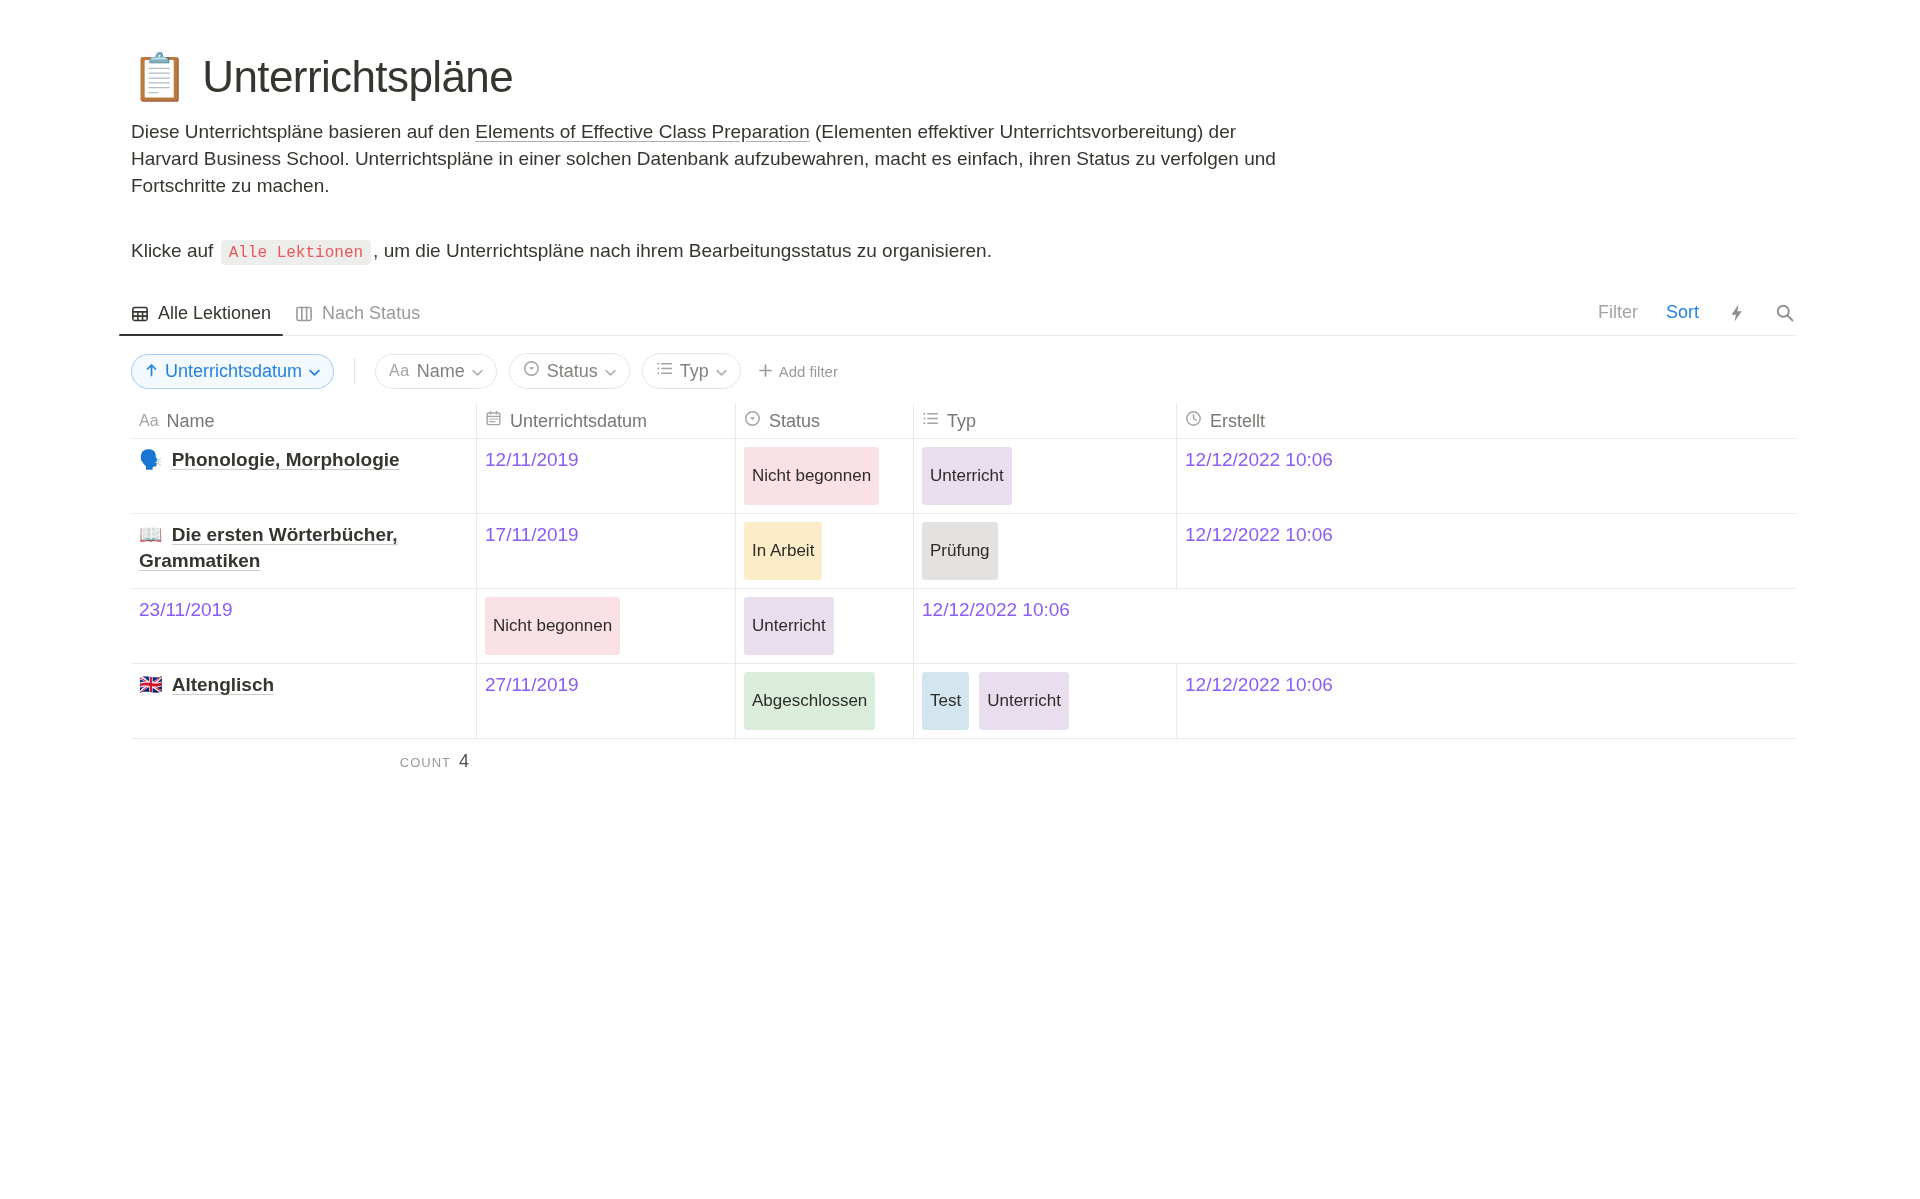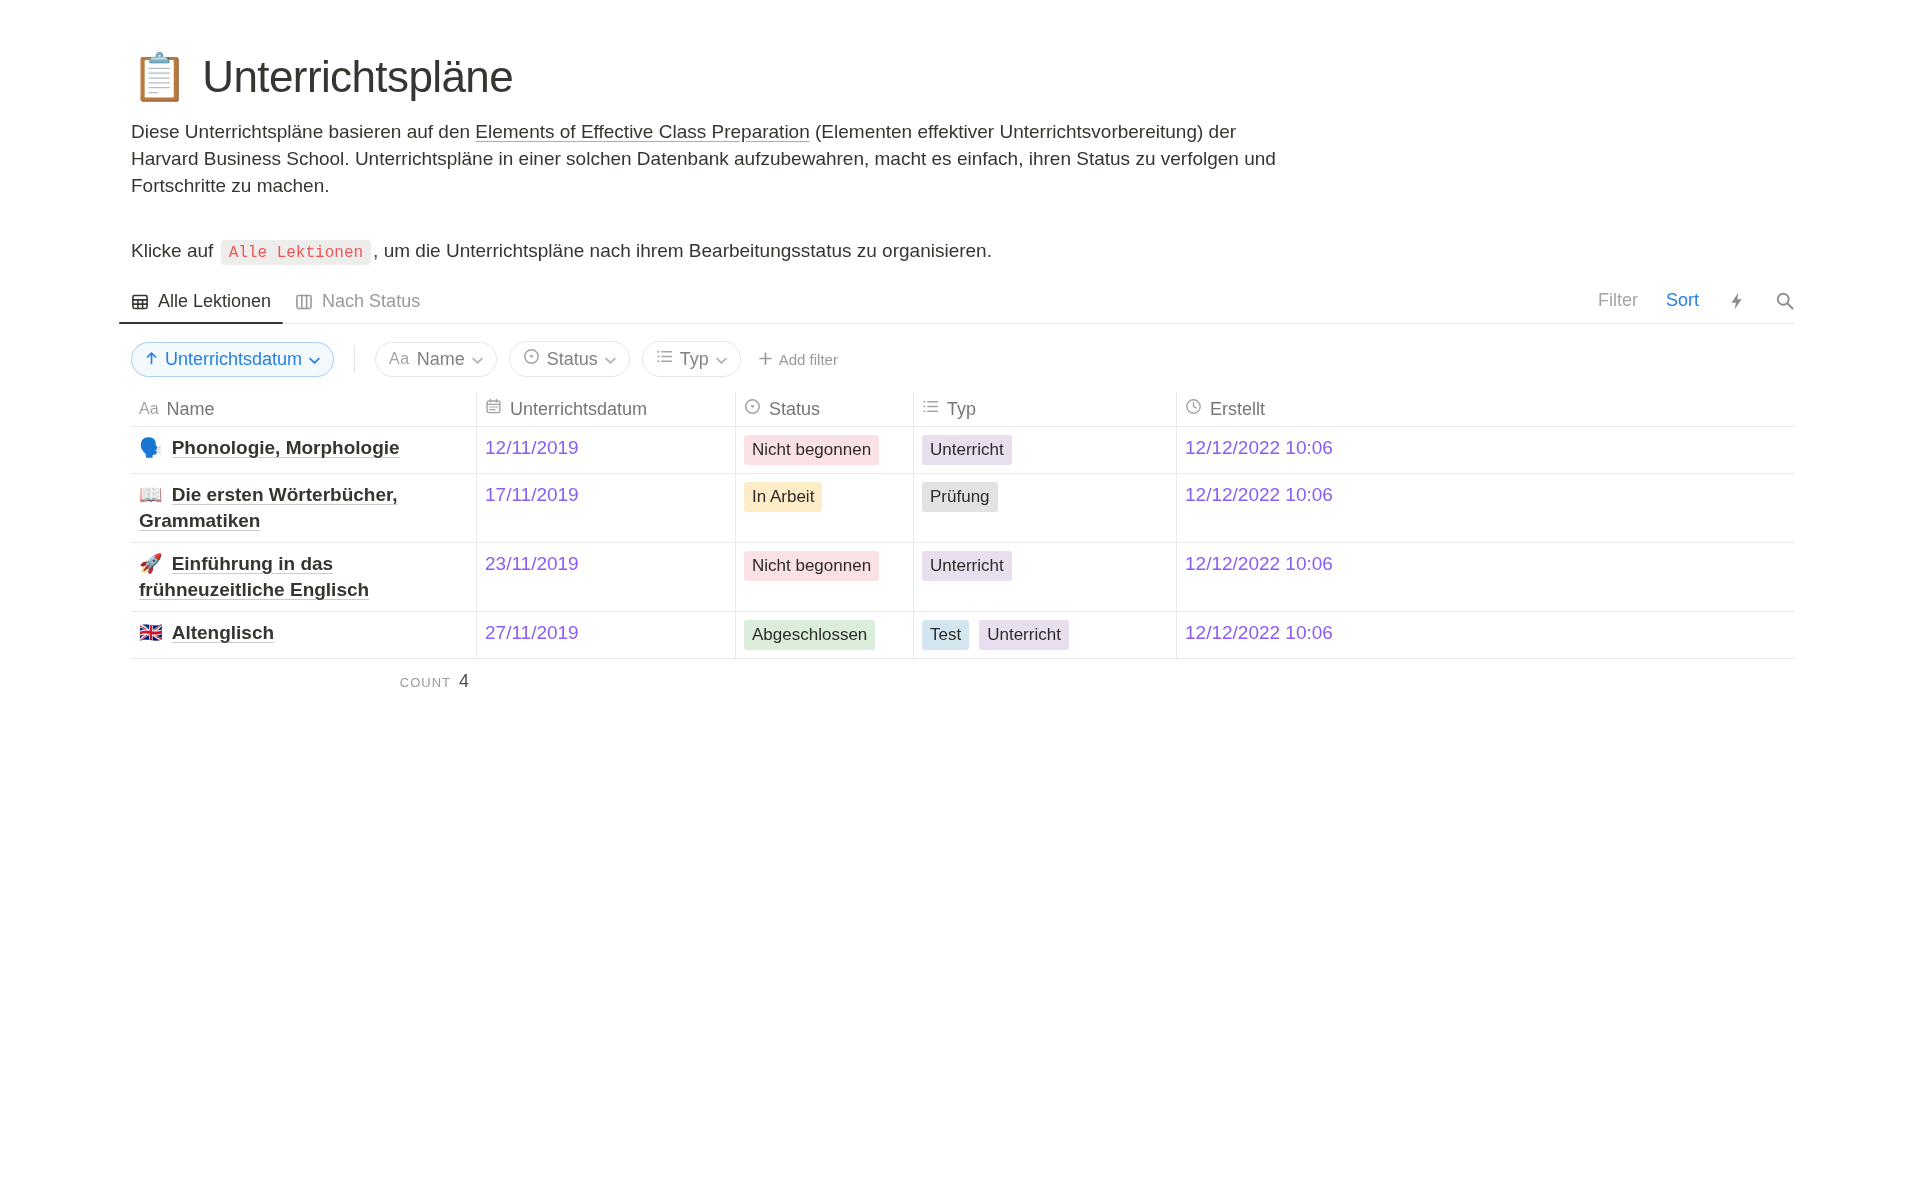--- a/index.html
+++ b/index.html
@@ -18,21 +18,21 @@
   h1.page-title { font-size: 44px; font-weight: 400; letter-spacing: -0.6px; color: #37352F; }
 
   
   .description { font-size: 19px; line-height: 27px; max-width: 1150px; color: #37352F; margin-bottom: 38px; }
   .inline-link {
     color: #37352F; cursor: pointer;
     text-decoration: underline;
     text-decoration-color: rgba(55,53,47,0.4);
     text-underline-offset: 3px;
   }
-  .hint { font-size: 19px; line-height: 27px; margin-bottom: 18px; }
+  .hint { font-size: 19px; line-height: 27px; margin-bottom: 30px; }
   .inline-code {
     font-family: "Liberation Mono", monospace;
     font-size: 16px; line-height: 1;
     background: rgba(135,131,120,0.15);
     border-radius: 4px; padding: 4px 8px 3px;
     margin: 0 2px;
   }
 
   
   .tabs-bar {
@@ -91,21 +91,21 @@
   .row-emoji { margin-right: 9px; font-weight: 400; }
   .row-link {
     text-decoration: underline;
     text-decoration-color: rgba(55,53,47,0.25);
     text-underline-offset: 3px;
     text-decoration-thickness: 1px;
   }
   .cell-text { font-size: 19px; line-height: 26px; color: #8b5cf6; }
   .cell-badges { display: flex; flex-wrap: wrap; gap: 10px; align-content: flex-start; }
   .badge {
-    display: inline-block; padding: 4px 8px; border-radius: 3px;
+    display: inline-block; padding: 18px 8px; border-radius: 3px;
     font-size: 17px; line-height: 22px; color: #2E2C29; white-space: nowrap;
   }
 
   
   .count-row { width: 346px; text-align: right; padding: 12px 8px 0 0; }
   .count-label { font-size: 13px; letter-spacing: 1px; color: #9B9A97; }
   .count-value { font-size: 18px; color: #504F4C; margin-left: 8px; }
 
   svg { stroke-linecap: round; stroke-linejoin: round; }
 </style>
@@ -295,21 +295,20 @@
       <div class="db-cell cell-badges">
           <span class="badge" style="background-color: rgb(253, 236, 200);">In Arbeit</span>
         </div>
       <div class="db-cell cell-badges">
           <span class="badge" style="background-color: rgb(227, 226, 224);">Prüfung</span>
         </div>
       <div class="db-cell cell-text">12/12/2022 10:06</div>
     </div>
 
     <div class="db-row">
-      <div class="db-cell cell-name"><span class="row-emoji">🚀</span><span class="row-link">Einführung in das frühneuzeitliche Englisch</span></div>
       <div class="db-cell cell-text">23/11/2019</div>
       <div class="db-cell cell-badges">
           <span class="badge" style="background-color: rgb(249, 225, 230);">Nicht begonnen</span>
         </div>
       <div class="db-cell cell-badges">
           <span class="badge" style="background-color: rgb(232, 222, 238);">Unterricht</span>
         </div>
       <div class="db-cell cell-text">12/12/2022 10:06</div>
     </div>
 

